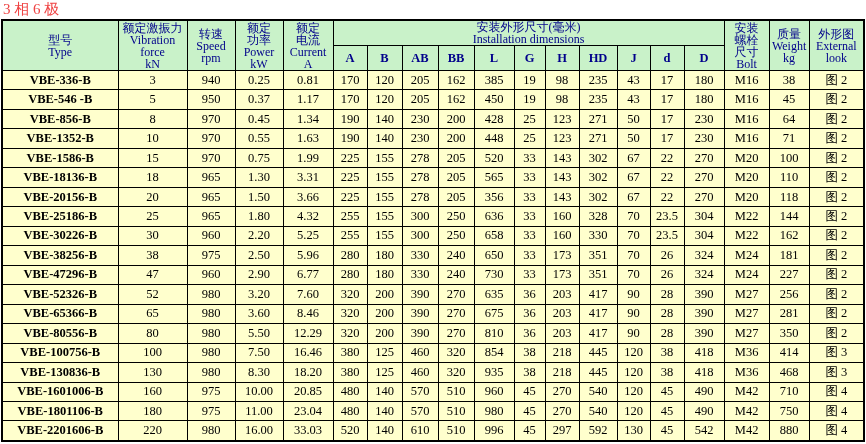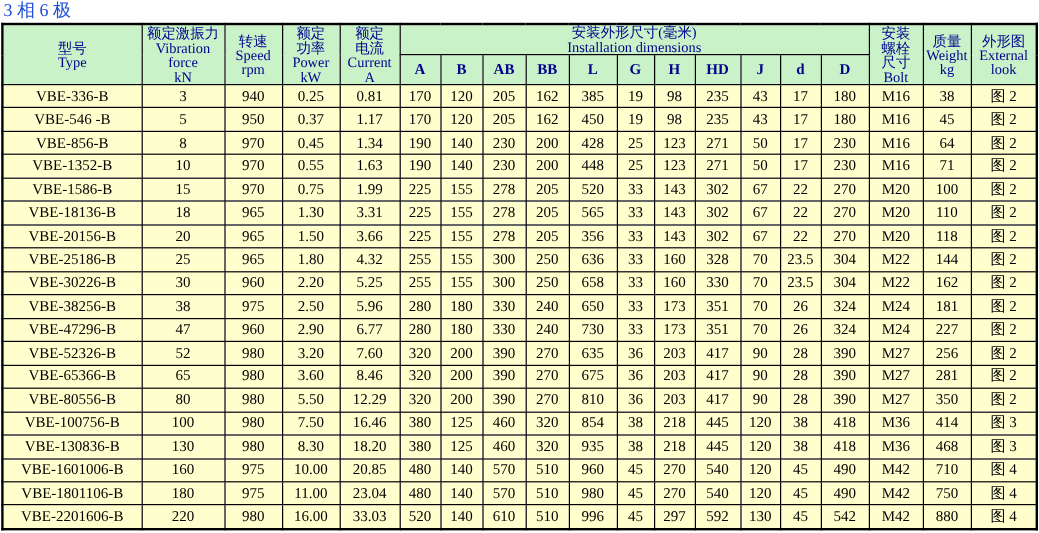--- a/index.html
+++ b/index.html
@@ -3,42 +3,42 @@
 <meta charset="utf-8">
 <style>
   html,body{margin:0;padding:0;}
   body{
     width:866px;height:444px;background:#ffffff;
     font-family:"Liberation Serif", serif;
     position:relative;overflow:hidden;
   }
   .title-line{
     height:19px;line-height:18px;padding-left:3px;
-    font-size:15px;color:#1d4ed8;display:flex;gap:24px;white-space:nowrap;
+    font-size:15px;color:#ef4444;display:flex;gap:24px;white-space:nowrap;
   }
   table.spec{
     border-collapse:collapse;table-layout:fixed;
     width:864px;height:423px;margin-left:1px;
     border:2px solid #000;
   }
   .spec th,.spec td{
     border:1px solid #000;text-align:center;vertical-align:middle;
     padding:0;overflow:hidden;white-space:nowrap;
   }
   .spec thead th{
     background:#c9f2c9;color:#00008b;
     font-weight:normal;font-size:12px;line-height:12px;text-align:center;
   }
   .spec thead tr.h1{height:25px;}
   .spec thead tr.h2{height:25px;}
   .spec thead th.dimletter{font-weight:bold;font-size:12.5px;}
   .spec tbody td{
     background:#ffffcd;color:#000;font-size:12.5px;
   }
-  .spec td.c-type{font-weight:normal;margin-left:30px;}
+  .spec td.c-type{font-weight:bold;margin-left:30px;}
   .spec td.b{font-weight:normal;}
   .hl{display:block;}
 </style>
 </head>
 <body>
 
 <div class="title-line">
   <span>3 相 6 极</span>
 </div>
 

